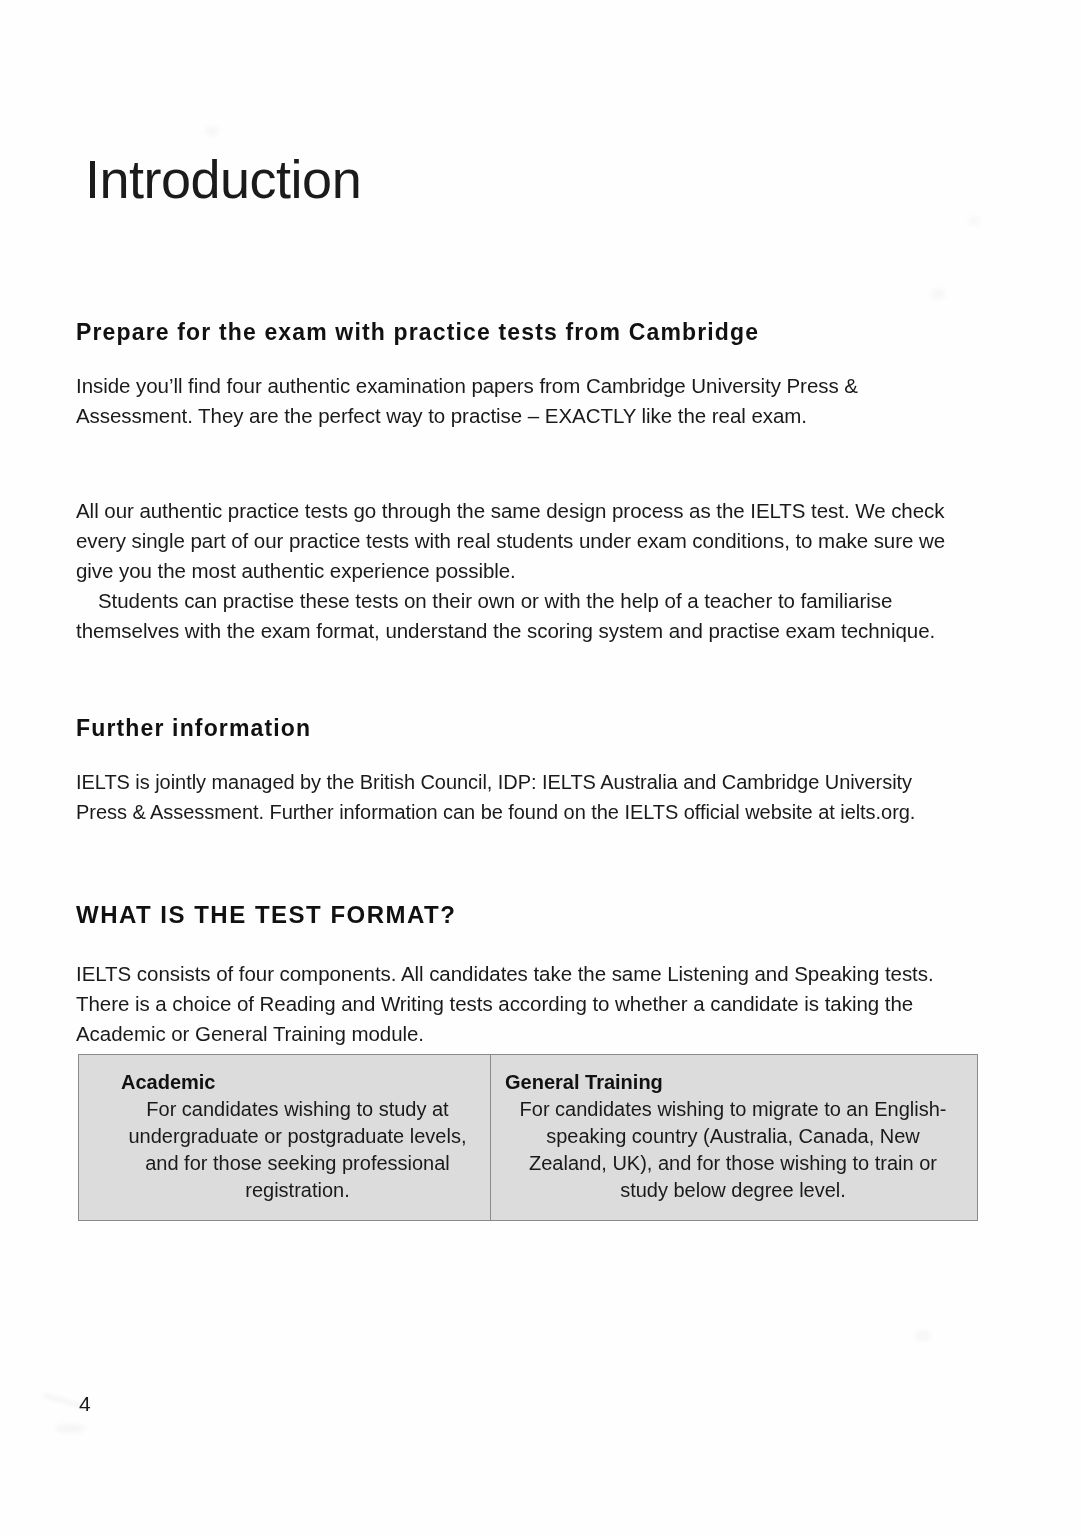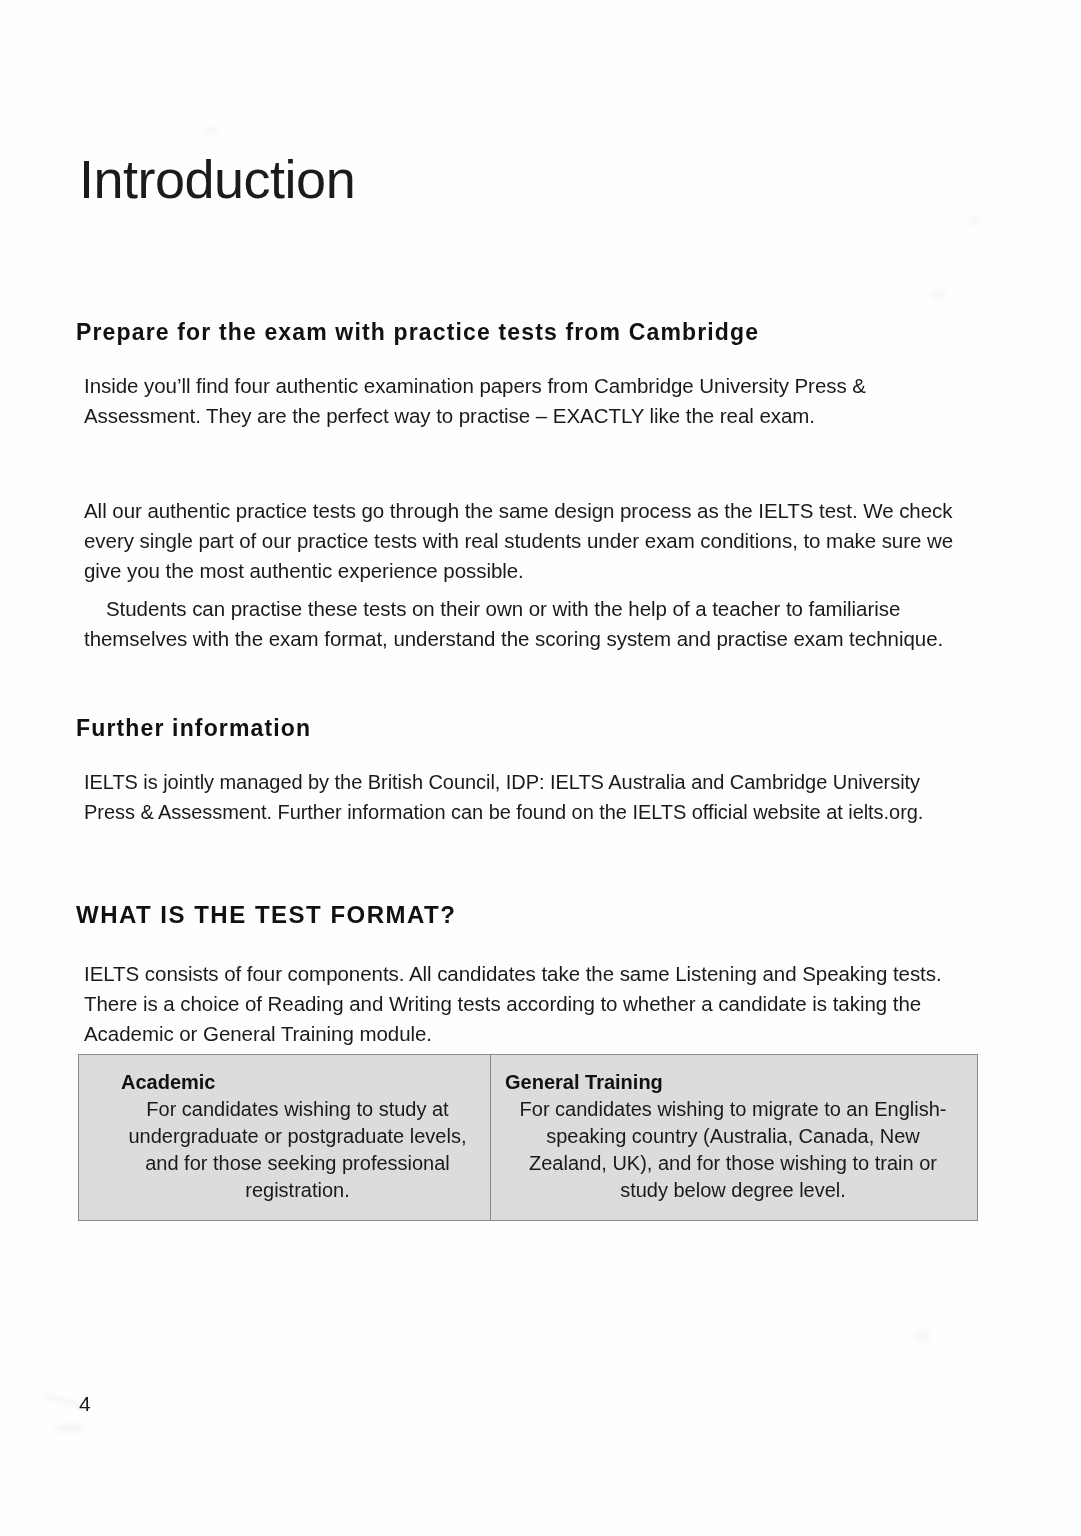--- a/index.html
+++ b/index.html
@@ -51,21 +51,21 @@
   h1.doc-title {
     font-family: "Liberation Sans", sans-serif;
     font-weight: 400;
     font-size: 54px;
     line-height: 1;
     letter-spacing: -0.5px;
     color: #1b1b1b;
     margin: 0;
     position: absolute;
     top: 152px;
-    left: 3px;
+    left: 9px;
   }
 
   .section {
     position: absolute;
     left: 0;
     width: 890px;
   }
 
   h2.heading {
     font-family: "Liberation Sans", sans-serif;
@@ -79,21 +79,21 @@
   h2.heading.caps {
     font-size: 24px;
     letter-spacing: 1.5px;
   }
 
   p.body {
     font-family: "Liberation Sans", sans-serif;
     font-size: 20.5px;
     line-height: 30px;
     color: #1a1a1a;
-    margin: 8px;
+    margin: 0;
     letter-spacing: -0.05px;
   }
   p.body.small {
     font-size: 20px;
     line-height: 29.5px;
   }
   p.body .indent-line { display: inline-block; width: 22px; }
 
   
   .format-table {

